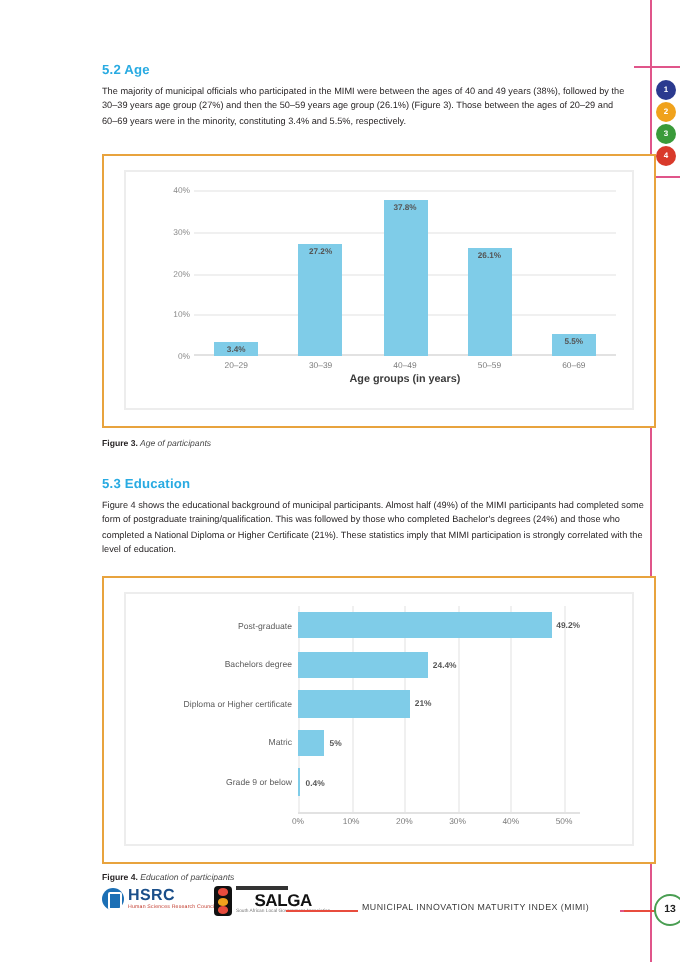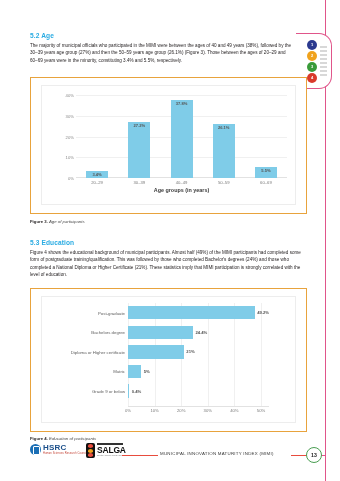--- a/index.html
+++ b/index.html
@@ -5,21 +5,21 @@
   * { box-sizing: border-box; }
   html, body { margin:0; padding:0; }
   body {
     width: 340px; height: 481px;
     background: #ffffff;
     font-family: "Liberation Sans", sans-serif;
     color: #231f20;
     position: relative;
     overflow: hidden;
   }
-  .page { position:absolute; inset:0; }
+  .page { position:absolute; inset:0;margin-left:21px; }
 
   
   .side-tab {
     position:absolute; left:305px; top:33px; width:27px; height:56px;
     border:1px solid #e0558a; border-left:none;
     border-radius:0 13px 13px 0;
     background:#ffffff;
     display:flex; align-items:center; justify-content:flex-start;
     padding-left:2px;
   }
@@ -106,21 +106,21 @@
     background:#1b6fb5; position:relative;
   }
   .hsrc-mark::after {
     content:""; position:absolute; left:3px; top:2px;
     width:5px; height:7px; border:1.2px solid #fff; border-radius:1px;
   }
   .hsrc-text { line-height:1; }
   .hsrc-name { font-size:8px; font-weight:bold; color:#1b4f8a; letter-spacing:0.2px; }
   .hsrc-sub { font-size:2.6px; color:#c0392b; letter-spacing:0.1px; margin-top:1px; }
 
-  .salga-logo { position:absolute; left:86px; top:443px; display:flex; align-items:center; gap:2px; }
+  .salga-logo { position:absolute; left:86px; top:443px; display:flex; align-items:center; gap:2px;text-align:center; }
   .salga-light {
     width:9px; height:15px; background:#111; border-radius:2px;
     display:flex; flex-direction:column; align-items:center; justify-content:space-evenly; padding:1px 0;
   }
   .salga-light span { width:5.5px; height:4px; border-radius:50%; display:block; }
   .salga-text { line-height:1; }
   .salga-top { width:26px; height:1.5px; background:#333; margin-bottom:1px; }
   .salga-name { font-size:8.5px; font-weight:bold; color:#111; letter-spacing:-0.2px; }
   .salga-sub { font-size:2.4px; color:#777; margin-top:1px; }
 

